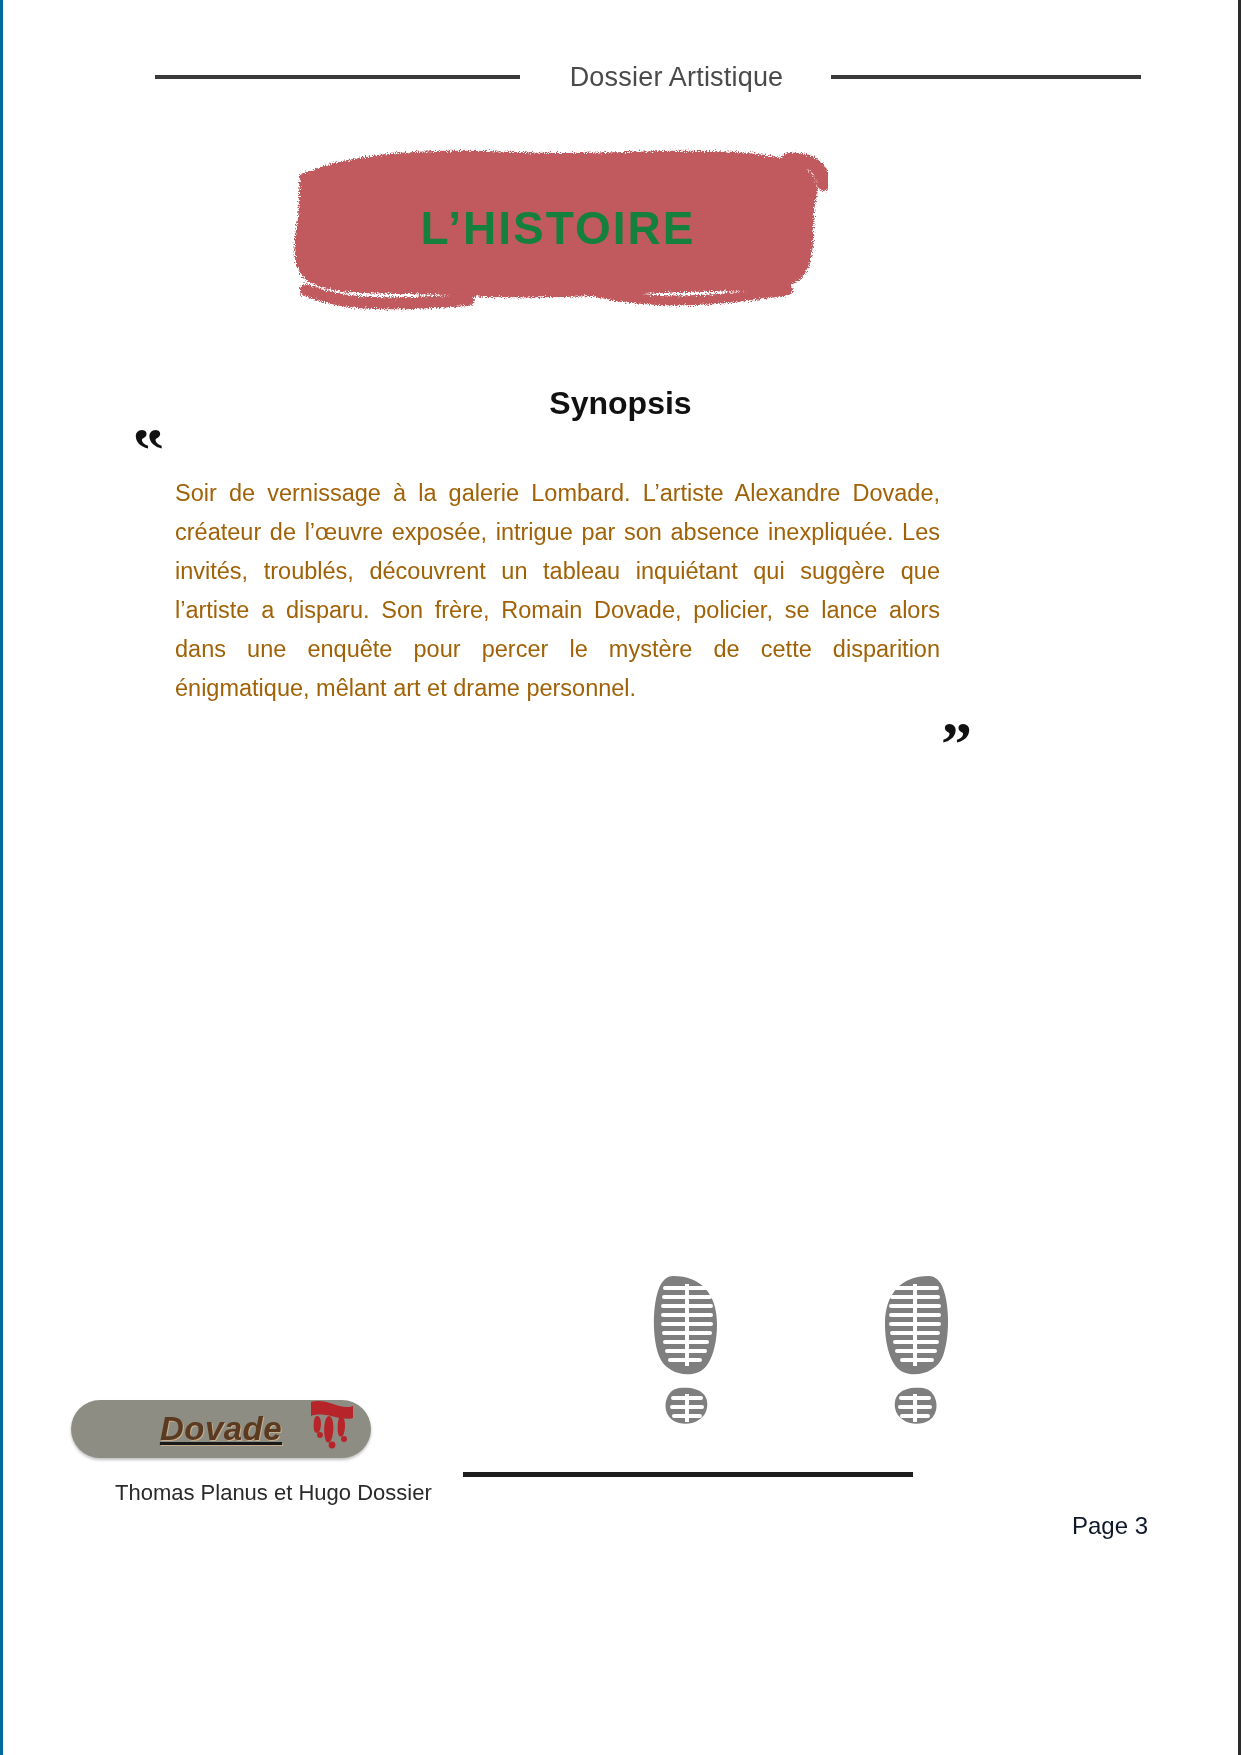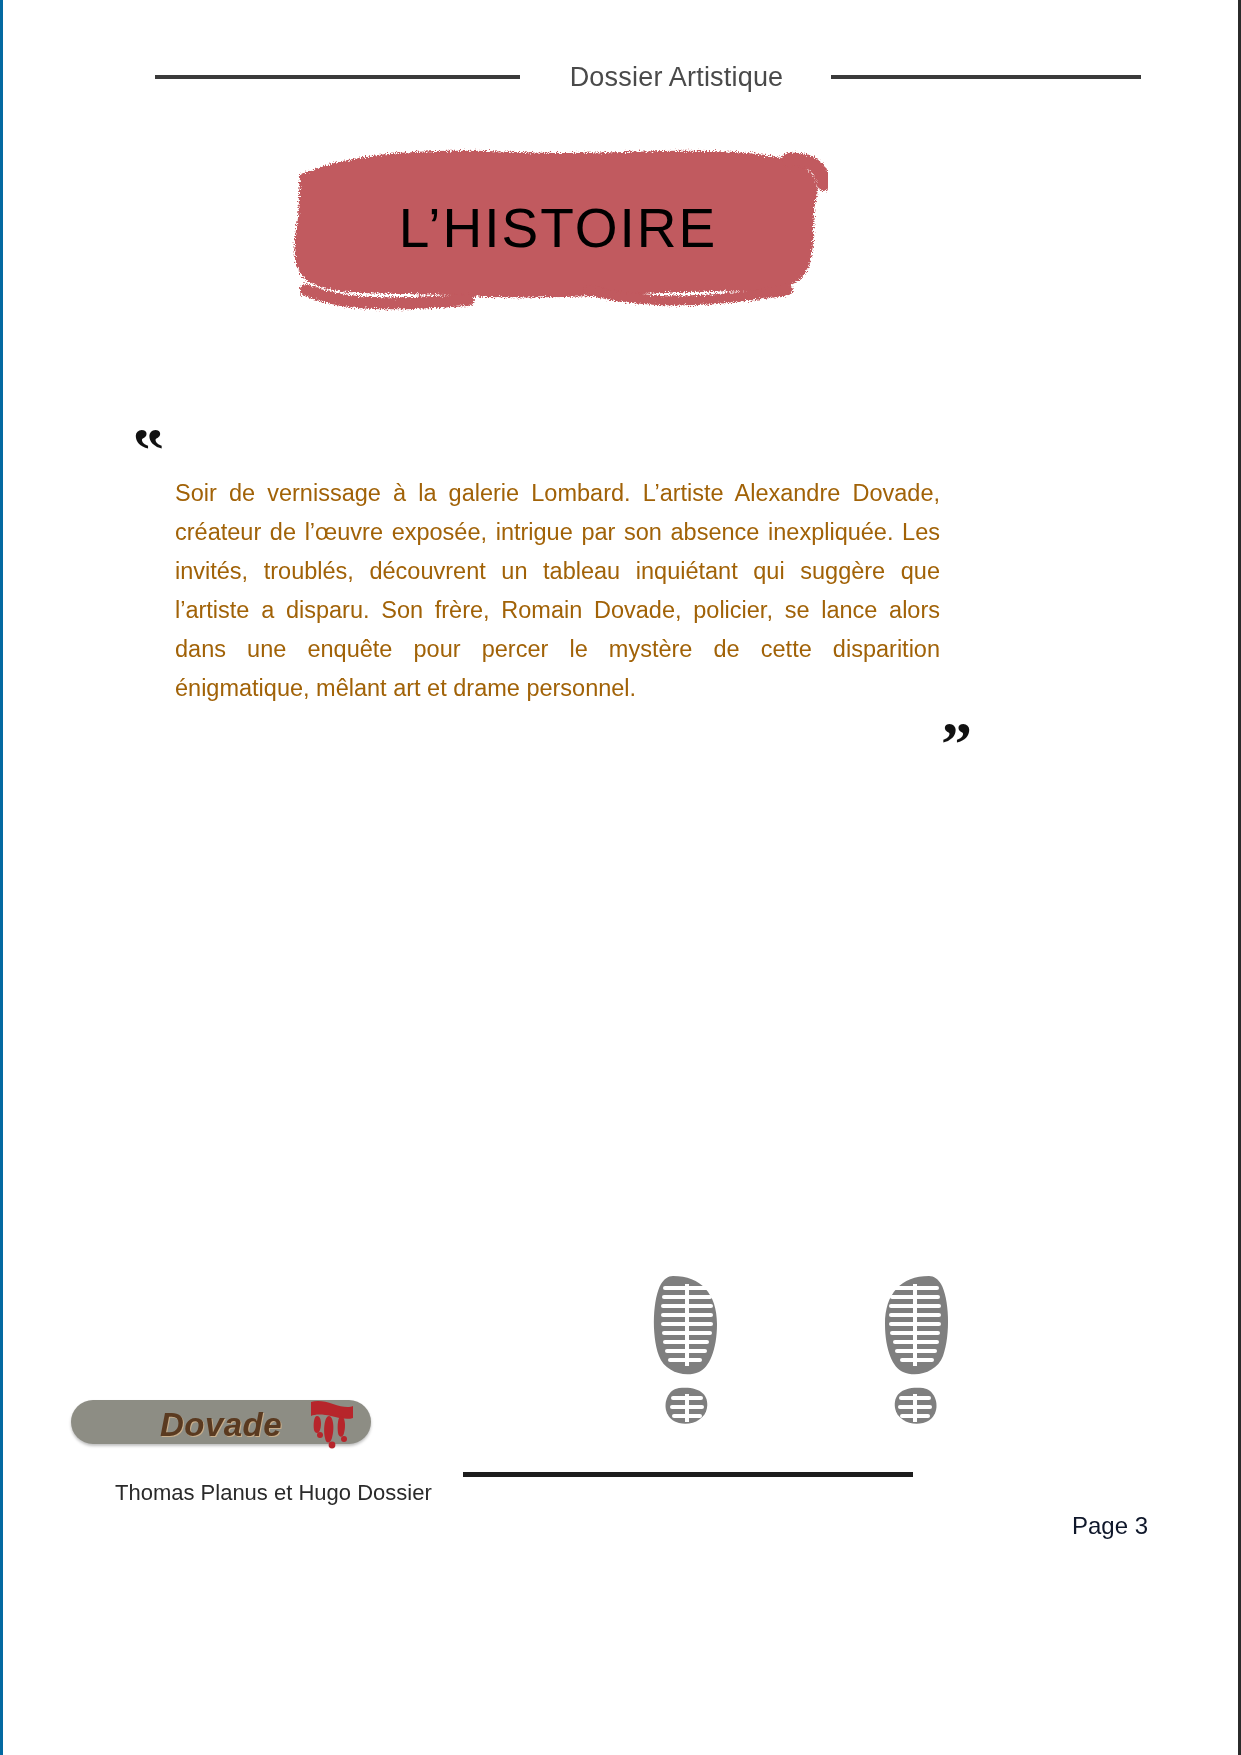--- a/index.html
+++ b/index.html
@@ -68,25 +68,25 @@
   }
   .brush-title {
     position: absolute;
     top: 0;
     left: 0;
     width: 540px;
     height: 175px;
     display: flex;
     align-items: center;
     justify-content: center;
-    font-size: 55px;
+    font-size: 46px;
     letter-spacing: 2px;
-    color: #000000;
+    color: #15803d;
     font-family: "Liberation Sans", sans-serif;
-    font-weight: 400;
+    font-weight: 700;
   }
 
   
   .synopsis-heading {
     position: absolute;
     top: 385px;
     left: 0;
     right: 0;
     text-align: center;
     font-size: 32px;
@@ -136,27 +136,28 @@
     width: 340px;
     height: 165px;
   }
 
   
   .logo-badge {
     position: absolute;
     top: 1400px;
     left: 68px;
     width: 300px;
-    height: 44px;
+    height: 58px;
     background: #8d8d84;
     border-radius: 31px;
     display: flex;
-    align-items: flex-end;
+    align-items: center;
     justify-content: center;
     box-shadow: 0 2px 3px rgba(0,0,0,0.25);
+    text-decoration: underline;
   }
   .logo-text {
     font-size: 33px;
     font-weight: bold;
     font-style: italic;
     color: #5a3a20;
     letter-spacing: 0.5px;
     text-shadow: 1px 1px 0 #c8ae8c;
     font-family: "Liberation Sans", sans-serif;
   }
@@ -215,20 +216,21 @@
                  C522,84 530,110 518,132 C505,156 460,150 400,152 C330,155 250,160 175,156
                  C110,152 40,158 18,140 C2,126 6,100 10,78 Z" fill="#c15a5e"></path>
         <path d="M18,150 C60,168 120,164 180,160" stroke="#c15a5e" stroke-width="12" fill="none" stroke-linecap="round"></path>
         <path d="M300,150 C360,166 430,162 500,150" stroke="#c15a5e" stroke-width="10" fill="none" stroke-linecap="round"></path>
         <path d="M500,20 C520,18 534,26 536,44" stroke="#c15a5e" stroke-width="14" fill="none" stroke-linecap="round"></path>
       </g>
     </svg>
     <div class="brush-title">L’HISTOIRE</div>
   </div>
 
+  <div class="synopsis-heading">Synopsis</div>
   <div class="quote-open">”</div>
   <div class="quote-close">”</div>
   <div class="synopsis-body">Soir de vernissage à la galerie Lombard. L’artiste Alexandre Dovade, créateur de l’œuvre exposée, intrigue par son absence inexpliquée. Les invités, troublés, découvrent un tableau inquiétant qui suggère que l’artiste a disparu. Son frère, Romain Dovade, policier, se lance alors dans une enquête pour percer le mystère de cette disparition énigmatique, mêlant art et drame personnel.</div>
 
   <div class="footprints">
     <svg viewBox="0 0 340 165" xmlns="http://www.w3.org/2000/svg" width="340" height="165">
       <g fill="#7f7f7f">
 
         <g transform="translate(10,0)">
           <path d="M30,8 C58,8 74,26 74,56 C74,82 66,100 56,104 C42,110 22,104 16,88 C8,66 10,30 18,16 C21,11 25,8 30,8 Z"></path>

